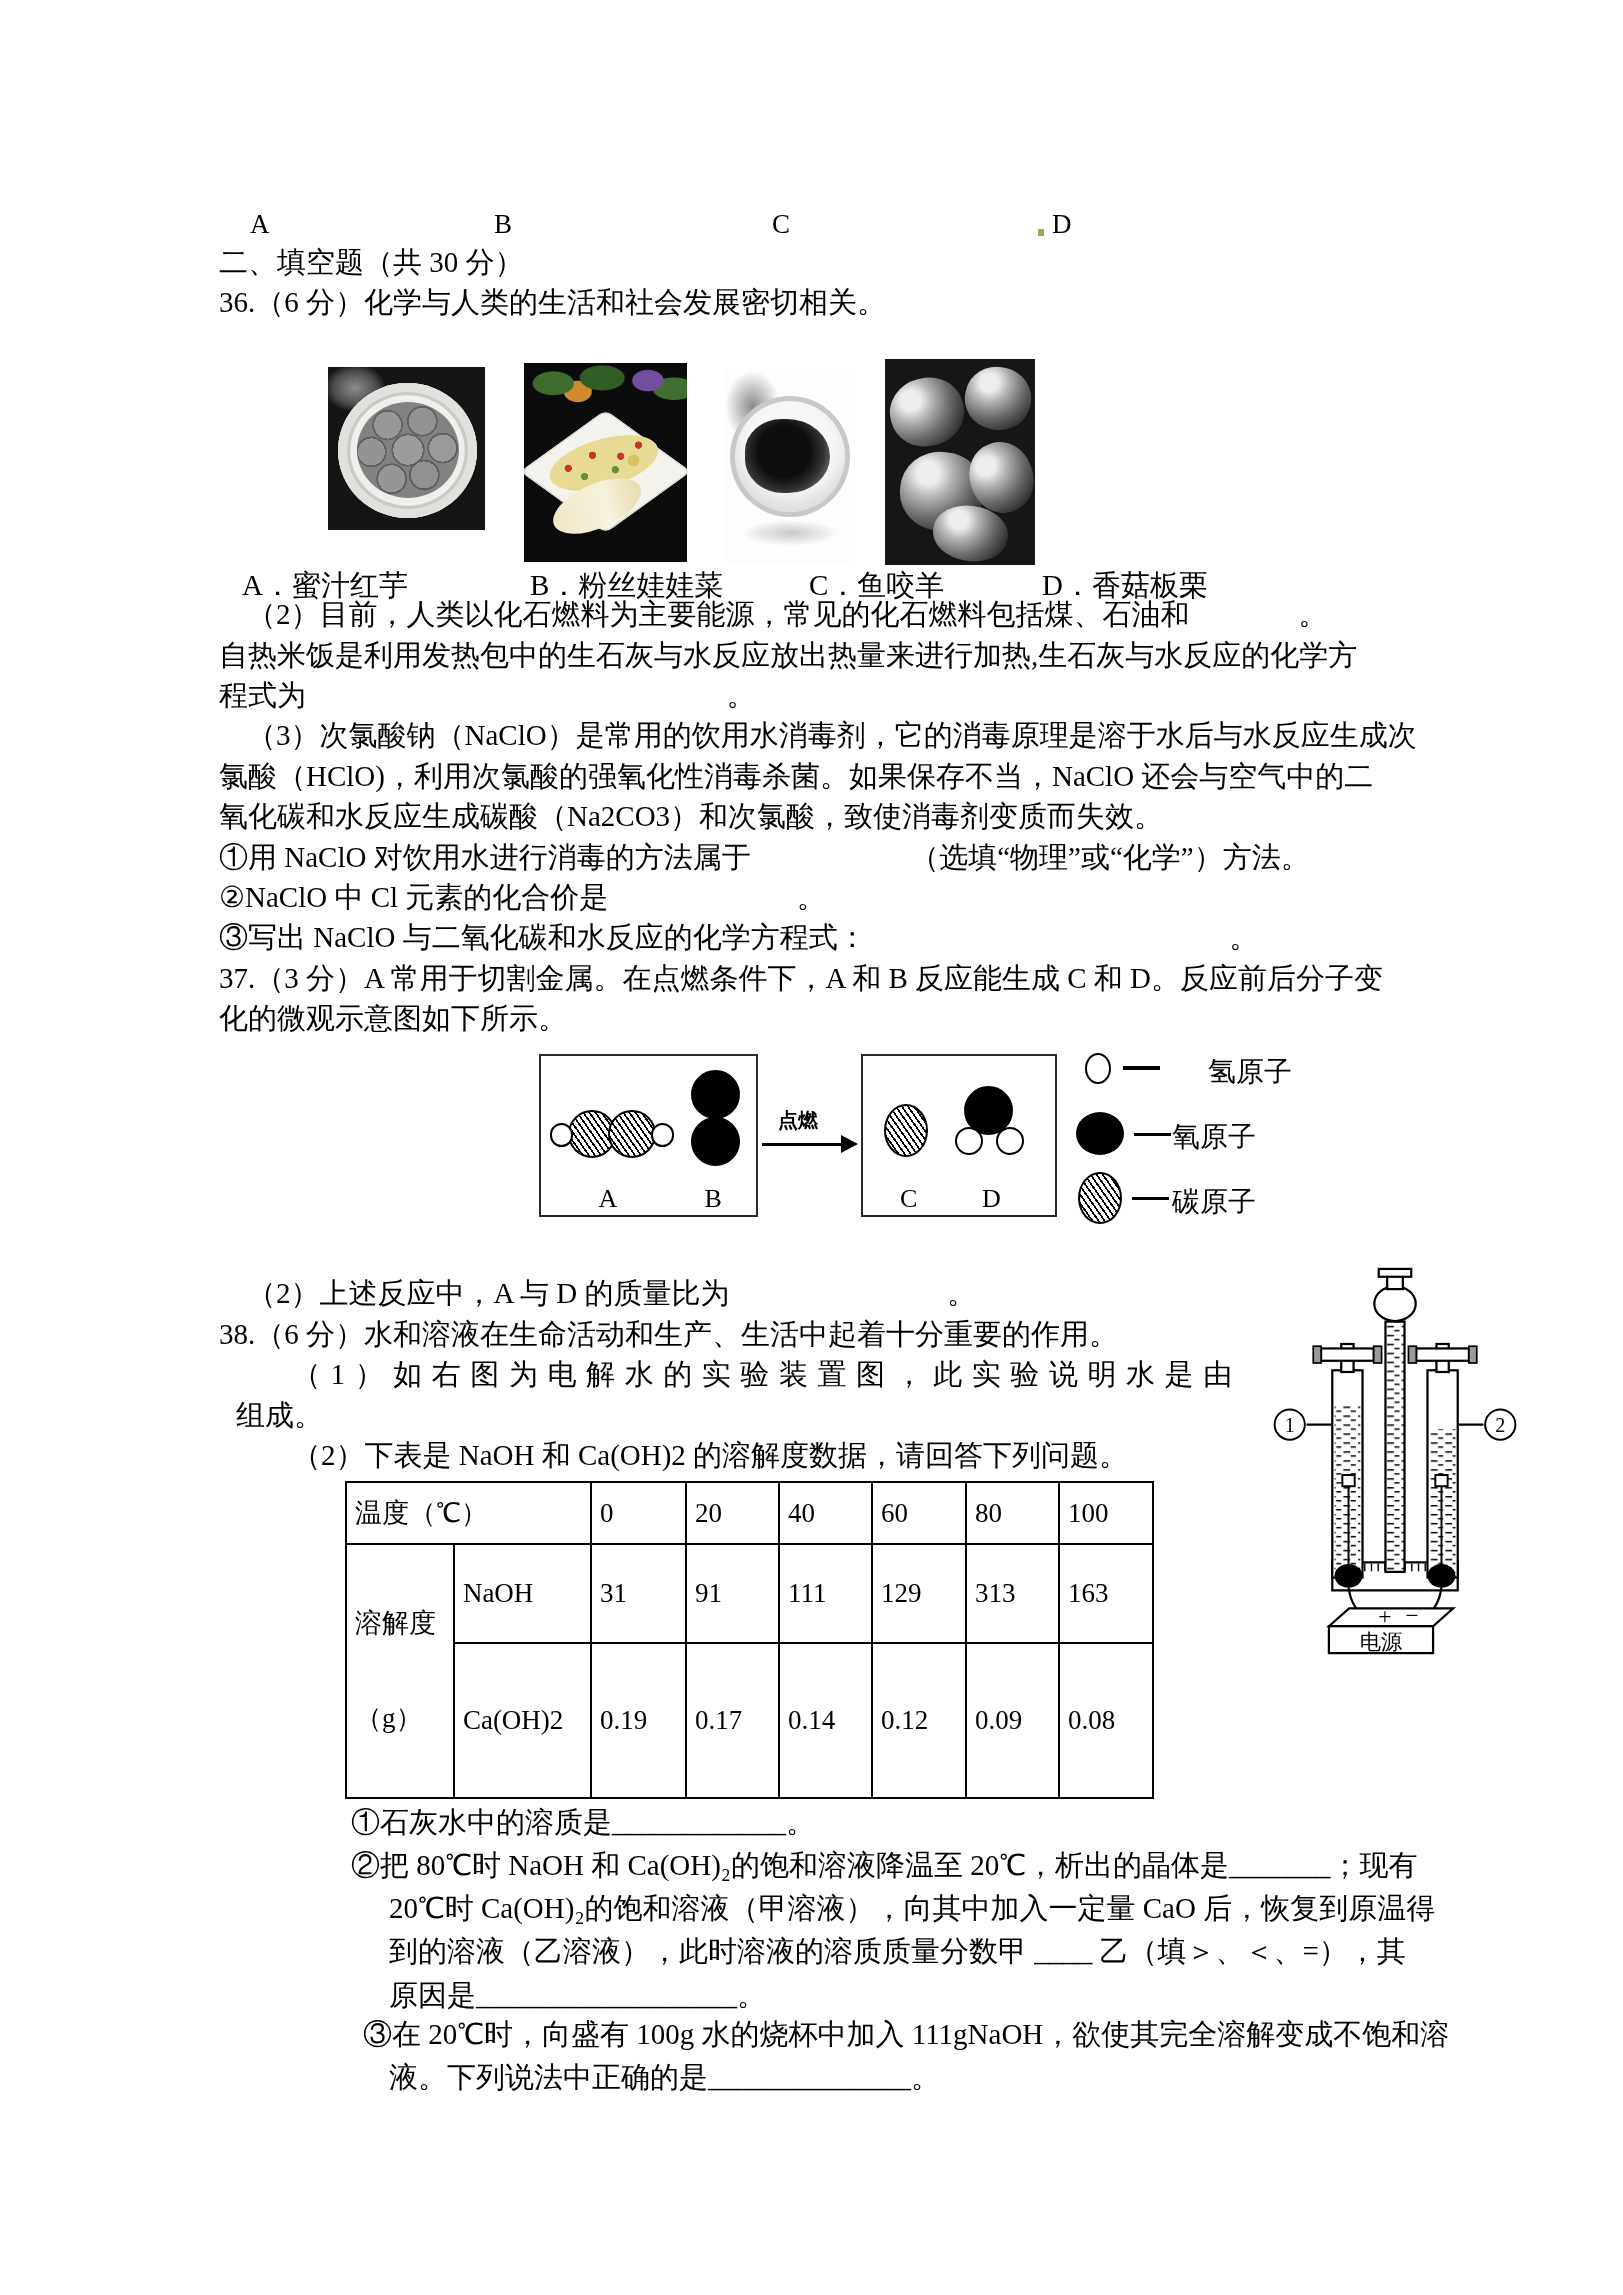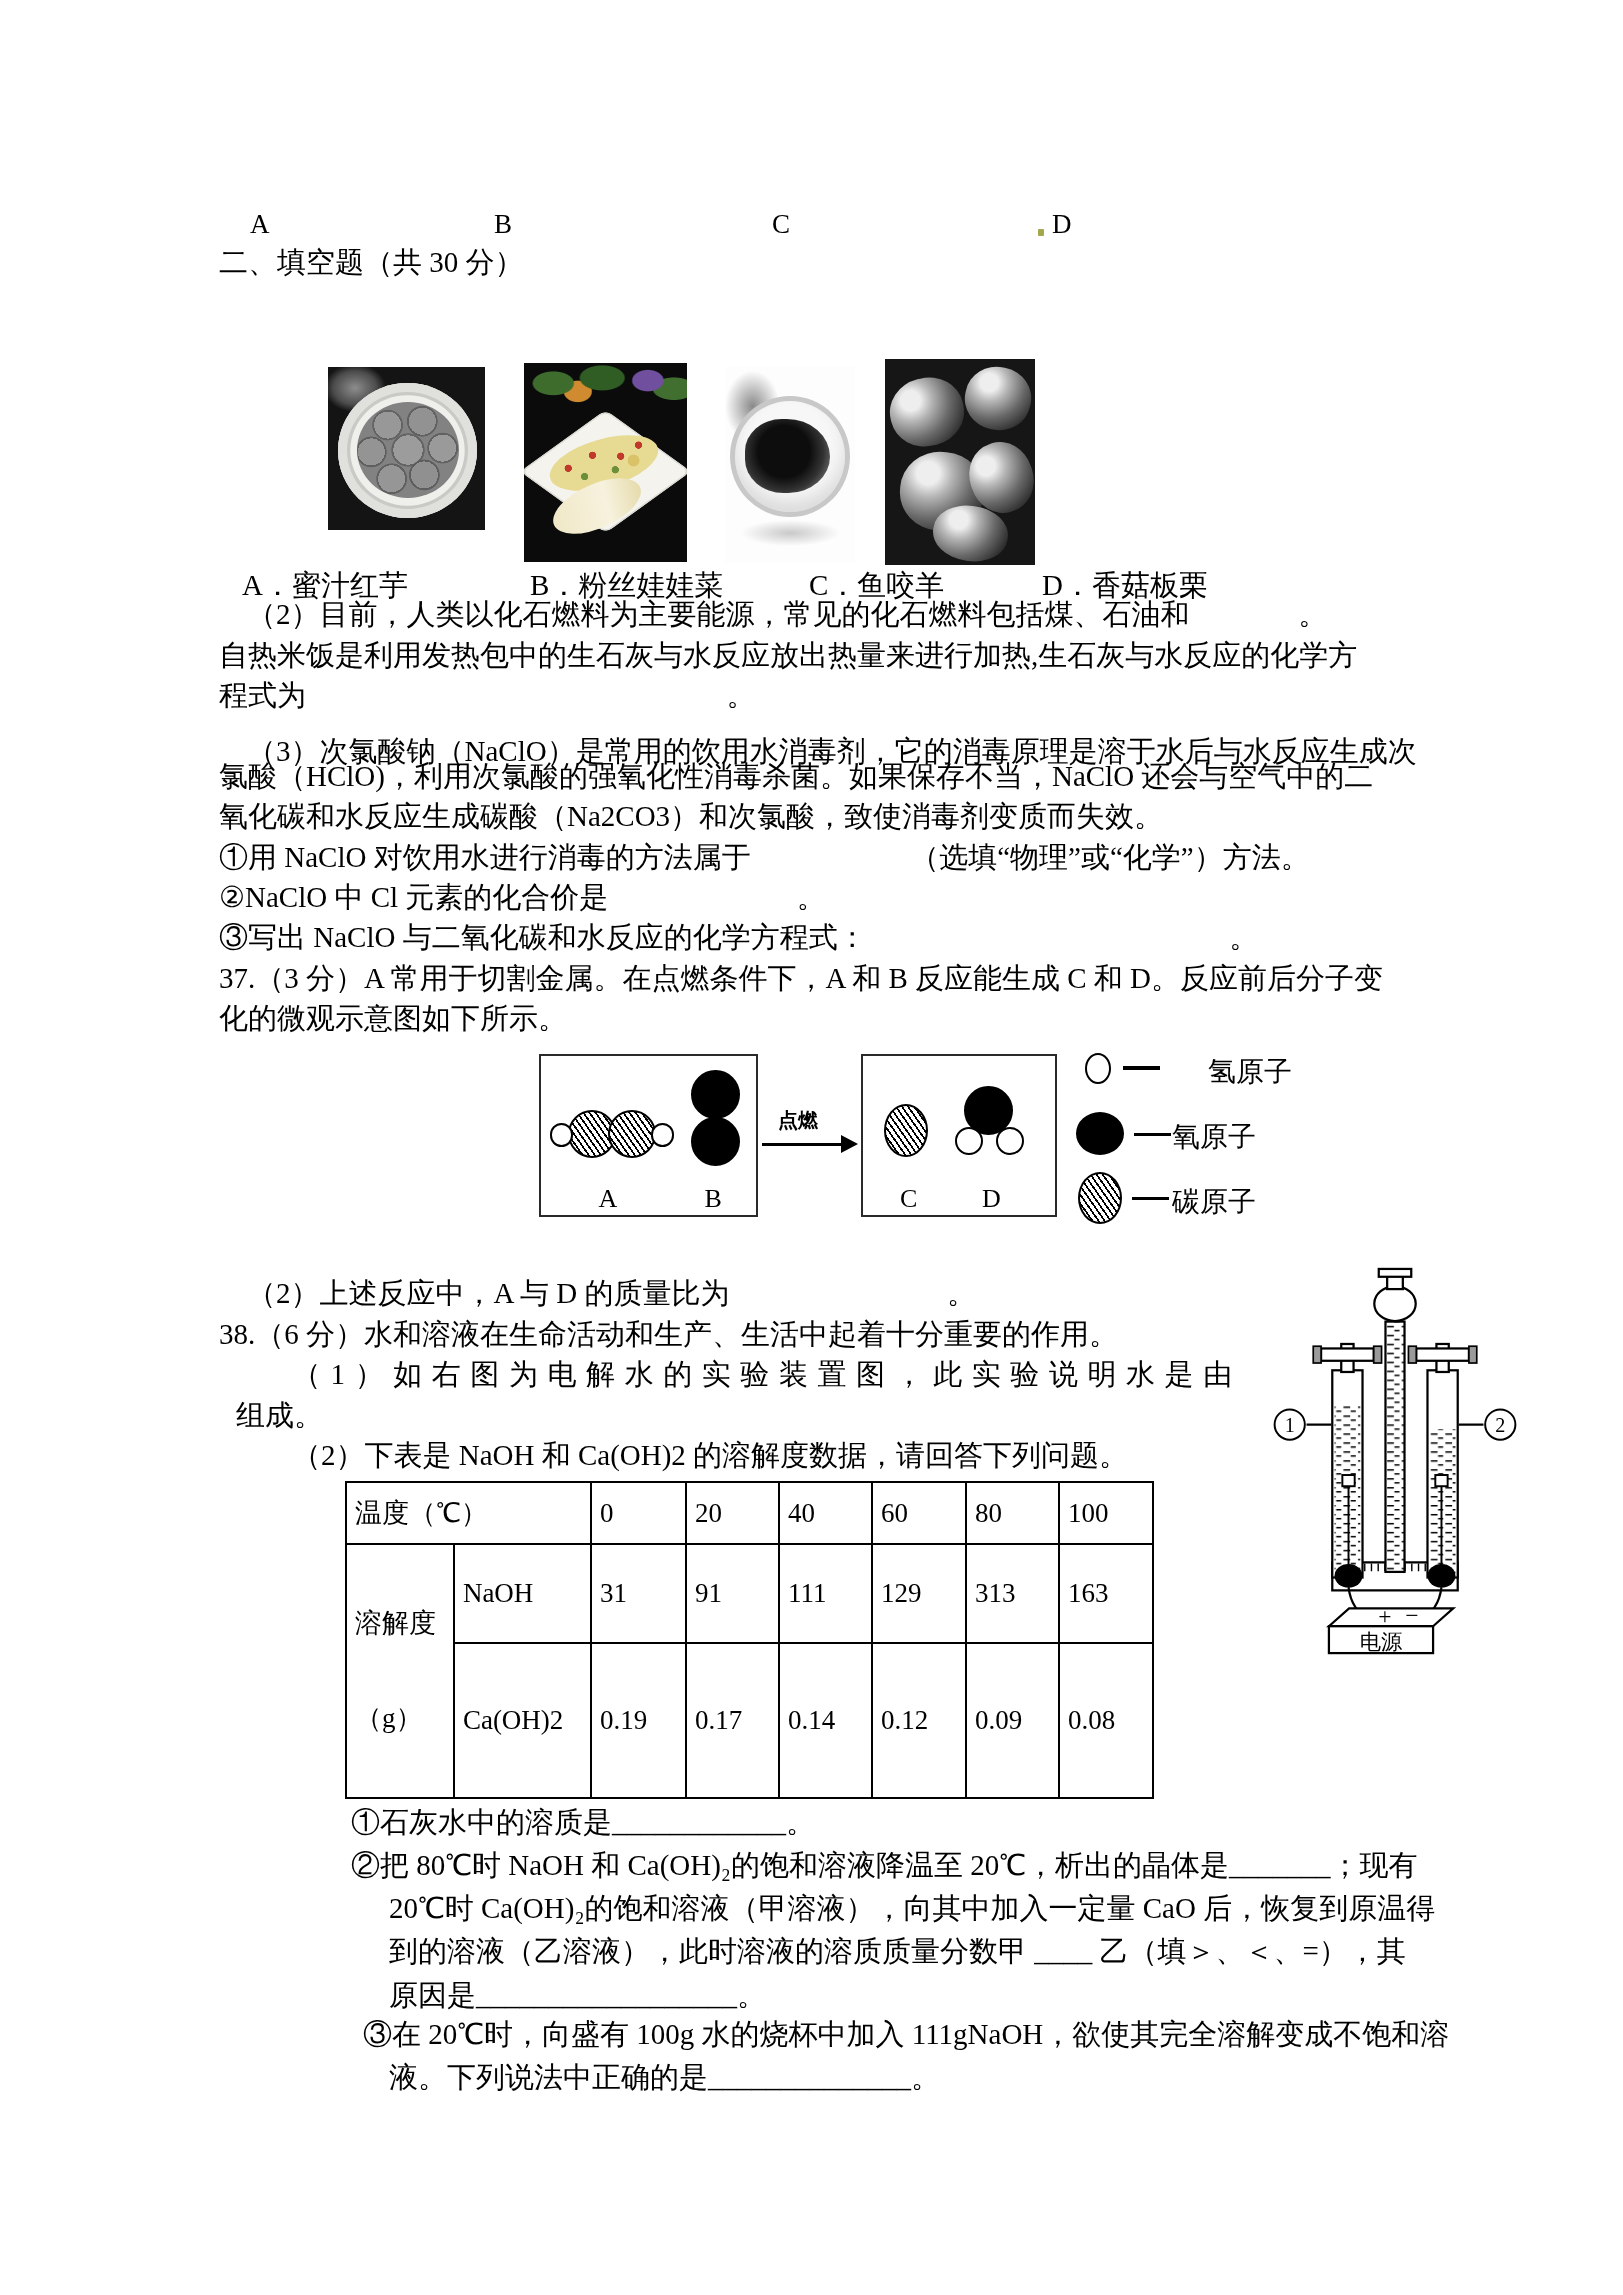--- a/index.html
+++ b/index.html
@@ -106,20 +106,21 @@
 <div class="page">
 
   <span class="fig-label" style="left:250px; top:209px;">A</span>
   <span class="fig-label" style="left:494px; top:209px;">B</span>
   <span class="fig-label" style="left:772px; top:209px;">C</span>
   <span class="fig-label" style="left:1052px; top:209px;">D</span>
   <div class="artifact" style="left:1038px; top:229px;"></div>
 
   <span class="line" style="left:219px; top:245px;">二、填空题（共 30 分）</span>
 
+  <span class="line" style="left:219px; top:285px;">36.（6 分）化学与人类的生活和社会发展密切相关。</span>
 
   <div class="photo photoA">
     <div class="garnish"></div>
     <div class="plate"></div>
     <div class="food"></div>
   </div>
   <div class="photo photoB">
     <div class="greens"></div>
     <div class="plate"></div>
     <div class="dish"></div>
@@ -140,21 +141,21 @@
   </div>
 
   <span class="line" style="left:242px; top:568px;">A．蜜汁红芋</span>
   <span class="line" style="left:530px; top:568px;">B．粉丝娃娃菜</span>
   <span class="line" style="left:809px; top:568px;">C．鱼咬羊</span>
   <span class="line" style="left:1042px; top:568px;">D．香菇板栗</span>
 
   <span class="line" style="left:247px; top:597px;">（2）目前，人类以化石燃料为主要能源，常见的化石燃料包括煤、石油和               。</span>
   <span class="line" style="left:219px; top:638px;">自热米饭是利用发热包中的生石灰与水反应放出热量来进行加热,生石灰与水反应的化学方</span>
   <span class="line" style="left:219px; top:678px;">程式为                                                          。</span>
-  <span class="line" style="left:247px; top:718px;margin-top:16px;">（3）次氯酸钠（NaClO）是常用的饮用水消毒剂，它的消毒原理是溶于水后与水反应生成次</span>
+  <span class="line" style="left:247px; top:718px;">（3）次氯酸钠（NaClO）是常用的饮用水消毒剂，它的消毒原理是溶于水后与水反应生成次</span>
   <span class="line" style="left:219px; top:759px;">氯酸（HClO)，利用次氯酸的强氧化性消毒杀菌。如果保存不当，NaClO 还会与空气中的二</span>
   <span class="line" style="left:219px; top:799px;">氧化碳和水反应生成碳酸（Na2CO3）和次氯酸，致使消毒剂变质而失效。</span>
   <span class="line" style="left:219px; top:840px;">①用 NaClO 对饮用水进行消毒的方法属于                      （选填“物理”或“化学”）方法。</span>
   <span class="line" style="left:219px; top:880px;text-align:center;">②NaClO 中 Cl 元素的化合价是                          。</span>
   <span class="line" style="left:219px; top:920px;">③写出 NaClO 与二氧化碳和水反应的化学方程式：                                                  。</span>
 
   <span class="line" style="left:219px; top:961px;">37.（3 分）A 常用于切割金属。在点燃条件下，A 和 B 反应能生成 C 和 D。反应前后分子变</span>
   <span class="line" style="left:219px; top:1001px;">化的微观示意图如下所示。</span>
 
   <div class="mo-diagram">

